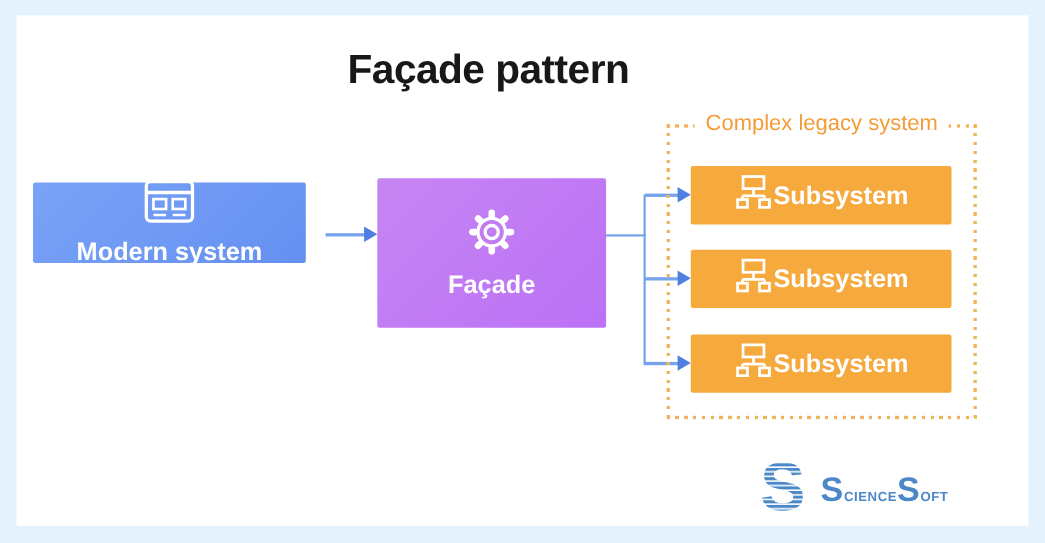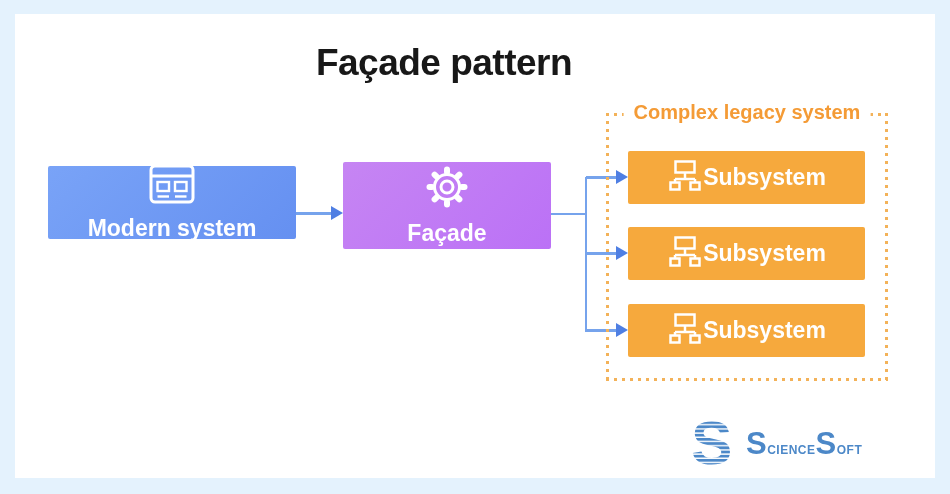--- a/index.html
+++ b/index.html
@@ -10,36 +10,36 @@
     --arrow:#76a3ec; --arrow-head:#4f7fe3; --logo-blue:#4c88c8;
   }
   *{margin:0;padding:0;box-sizing:border-box;}
   body{font-family:"Liberation Sans","DejaVu Sans",sans-serif;}
   .stage{position:relative;width:950px;height:494px;background:var(--frame);overflow:hidden;}
   .canvas{position:absolute;left:15px;top:14px;right:15px;bottom:16px;background:#ffffff;}
   .title{position:absolute;left:0;top:42px;width:888px;text-align:center;
          font-size:37px;font-weight:bold;color:var(--title);letter-spacing:-0.5px;}
   .node{position:absolute;display:flex;flex-direction:column;align-items:center;
         justify-content:center;border-radius:2px;color:#fff;}
-  .node-modern{left:48px;top:166px;width:248px;height:73px;
+  .node-modern{left:30px;top:166px;width:248px;height:73px;
         background:linear-gradient(135deg,var(--blue-a),var(--blue-b));}
-  .node-facade{left:343px;top:162px;width:208px;height:87px;
+  .node-facade{left:343px;top:162px;width:208px;height:136px;
         background:linear-gradient(135deg,var(--purple-a),var(--purple-b));}
   .node-label{font-size:23px;font-weight:600;color:#fff;margin-top:7px;}
   .hline{position:absolute;background:var(--arrow);}
   .vline{position:absolute;background:var(--arrow);}
   .ahead{position:absolute;width:0;height:0;border-top:7px solid transparent;
          border-bottom:7px solid transparent;border-left:12px solid var(--arrow-head);}
   .legacy{position:absolute;left:606px;top:113px;width:282px;height:268px;}
   .dot-h{position:absolute;left:0;right:0;height:3px;
          background-image:repeating-linear-gradient(90deg,var(--orange-border) 0 3px,transparent 3px 8px);}
   .dot-v{position:absolute;top:0;bottom:0;width:3px;
          background-image:repeating-linear-gradient(180deg,var(--orange-border) 0 3px,transparent 3px 8px);}
   .legacy-label{position:absolute;left:747px;top:101px;transform:translateX(-50%);
-         background:#ffffff;padding:0 10px;font-size:20px;font-weight:bold;
+         background:#ffffff;padding:0 10px;font-size:20px;font-weight:normal;
          color:var(--orange-text);white-space:nowrap;}
   .subsystem{position:absolute;left:628px;width:237px;height:53px;background:var(--orange);
          border-radius:2px;display:flex;align-items:center;justify-content:center;}
   .sub-label{font-size:23px;font-weight:600;color:#fff;}
   .logo{position:absolute;left:690px;top:417px;display:flex;align-items:center;}
   .logo-text{display:flex;align-items:baseline;margin-left:12px;color:var(--logo-blue);
          font-weight:bold;letter-spacing:0.5px;}
   .logo-big{font-size:31px;}
   .logo-small{font-size:12px;}
 </style>

